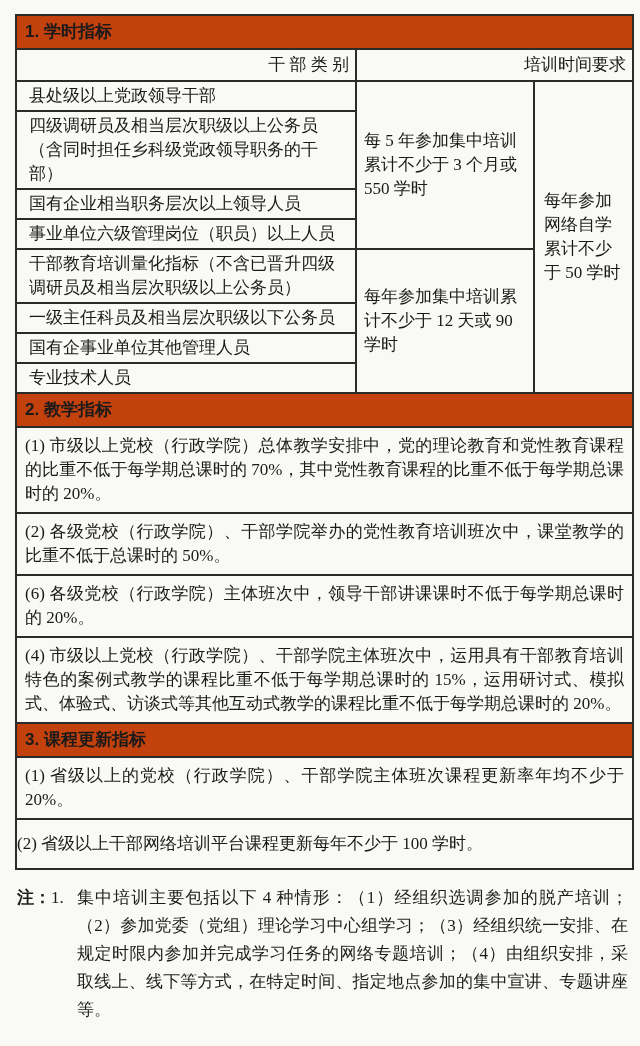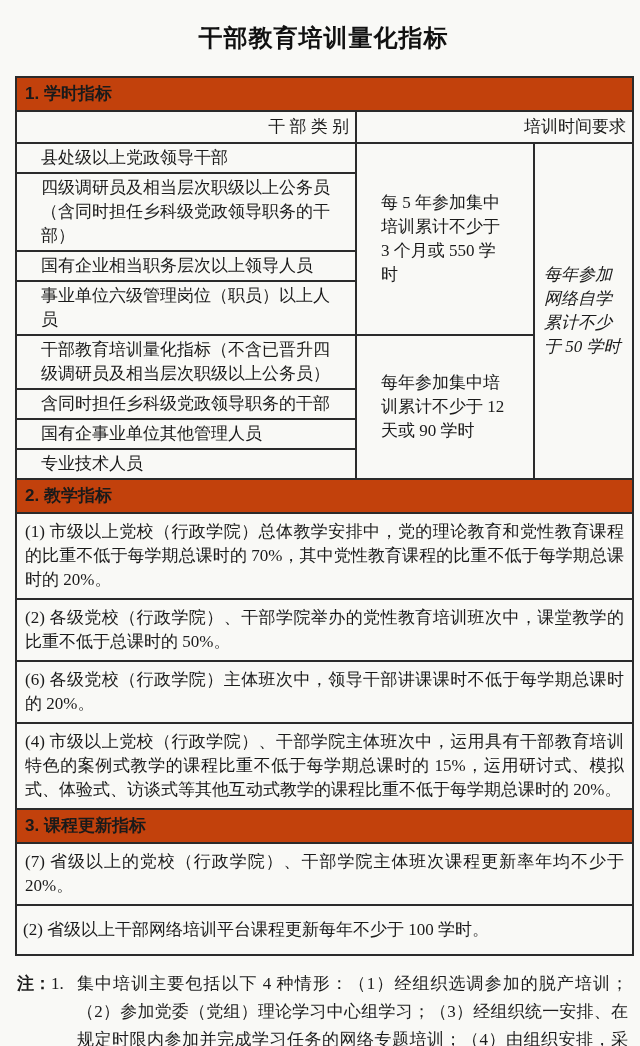--- a/index.html
+++ b/index.html
@@ -44,25 +44,25 @@
     font-weight:bold;
     font-size:17px;
     padding:4px 8px;
     background:#c2410c;
   }
   td.colhead {
     text-align:right;
     padding:3px 6px;
     font-size:17.5px;
   }
-  td.cat { padding:2px 24px; }
-  td.req { padding:4px 24px; vertical-align:middle; }
-  td.side { padding:4px 9px;font-style:italic; }
+  td.cat { padding:2px 12px; }
+  td.req { padding:4px 7px; vertical-align:middle; }
+  td.side { padding:4px 9px; }
   td.para { padding:6px 8px; text-align:justify; }
-  td.tall { padding:12px 6px; }
+  td.tall { padding:12px 0; }
 
   .notes {
     display:flex;
     margin:14px 4px 0 2px;
     font-size:17px;
     line-height:28px;
     color:#1c1c1c;
   }
   .note-label {
     flex:0 0 auto;
@@ -72,21 +72,20 @@
   .note-list { flex:1; }
   .note-item { display:flex; }
   .note-num { flex:0 0 26px; }
   .note-text { flex:1; text-align:justify; }
 </style>
 </head>
 <body>
 
 <div class="page">
 
-  <h1 class="doc-title">干部教育培训量化指标</h1>
 
   <table class="quant">
     <colgroup>
         <col class="c1">
         <col class="c2">
         <col class="c3">
       </colgroup>
     <tbody>
 
       <tr>
@@ -108,21 +107,21 @@
         <td class="cat">国有企业相当职务层次以上领导人员</td>
       </tr>
       <tr>
         <td class="cat">事业单位六级管理岗位（职员）以上人员</td>
       </tr>
       <tr>
         <td class="cat">干部教育培训量化指标（不含已晋升四级调研员及相当层次职级以上公务员）</td>
         <td class="req" rowspan="4">每年参加集中培训累计不少于 12 天或 90 学时</td>
       </tr>
       <tr>
-        <td class="cat">含同时担任乡科级党政领导职务的干部</td>
+        <td class="cat">一级主任科员及相当层次职级以下公务员</td>
       </tr>
       <tr>
         <td class="cat">国有企事业单位其他管理人员</td>
       </tr>
       <tr>
         <td class="cat">专业技术人员</td>
       </tr>
 
       <tr>
         <td class="sec" colspan="3">2. 教学指标</td>
@@ -137,21 +136,21 @@
         <td class="para" colspan="3">(6) 各级党校（行政学院）主体班次中，领导干部讲课课时不低于每学期总课时的 20%。</td>
       </tr>
       <tr>
         <td class="para" colspan="3">(4) 市级以上党校（行政学院）、干部学院主体班次中，运用具有干部教育培训特色的案例式教学的课程比重不低于每学期总课时的 15%，运用研讨式、模拟式、体验式、访谈式等其他互动式教学的课程比重不低于每学期总课时的 20%。</td>
       </tr>
 
       <tr>
         <td class="sec" colspan="3">3. 课程更新指标</td>
       </tr>
       <tr>
-        <td class="para" colspan="3">(7) 省级以上的党校（行政学院）、干部学院主体班次课程更新率年均不少于 20%。</td>
+        <td class="para" colspan="3">(1) 省级以上的党校（行政学院）、干部学院主体班次课程更新率年均不少于 20%。</td>
       </tr>
       <tr>
         <td class="para tall" colspan="3">(2) 省级以上干部网络培训平台课程更新每年不少于 100 学时。</td>
       </tr>
     </tbody>
   </table>
 
   <div class="notes">
     <span class="note-label">注：</span>
     <div class="note-list">

